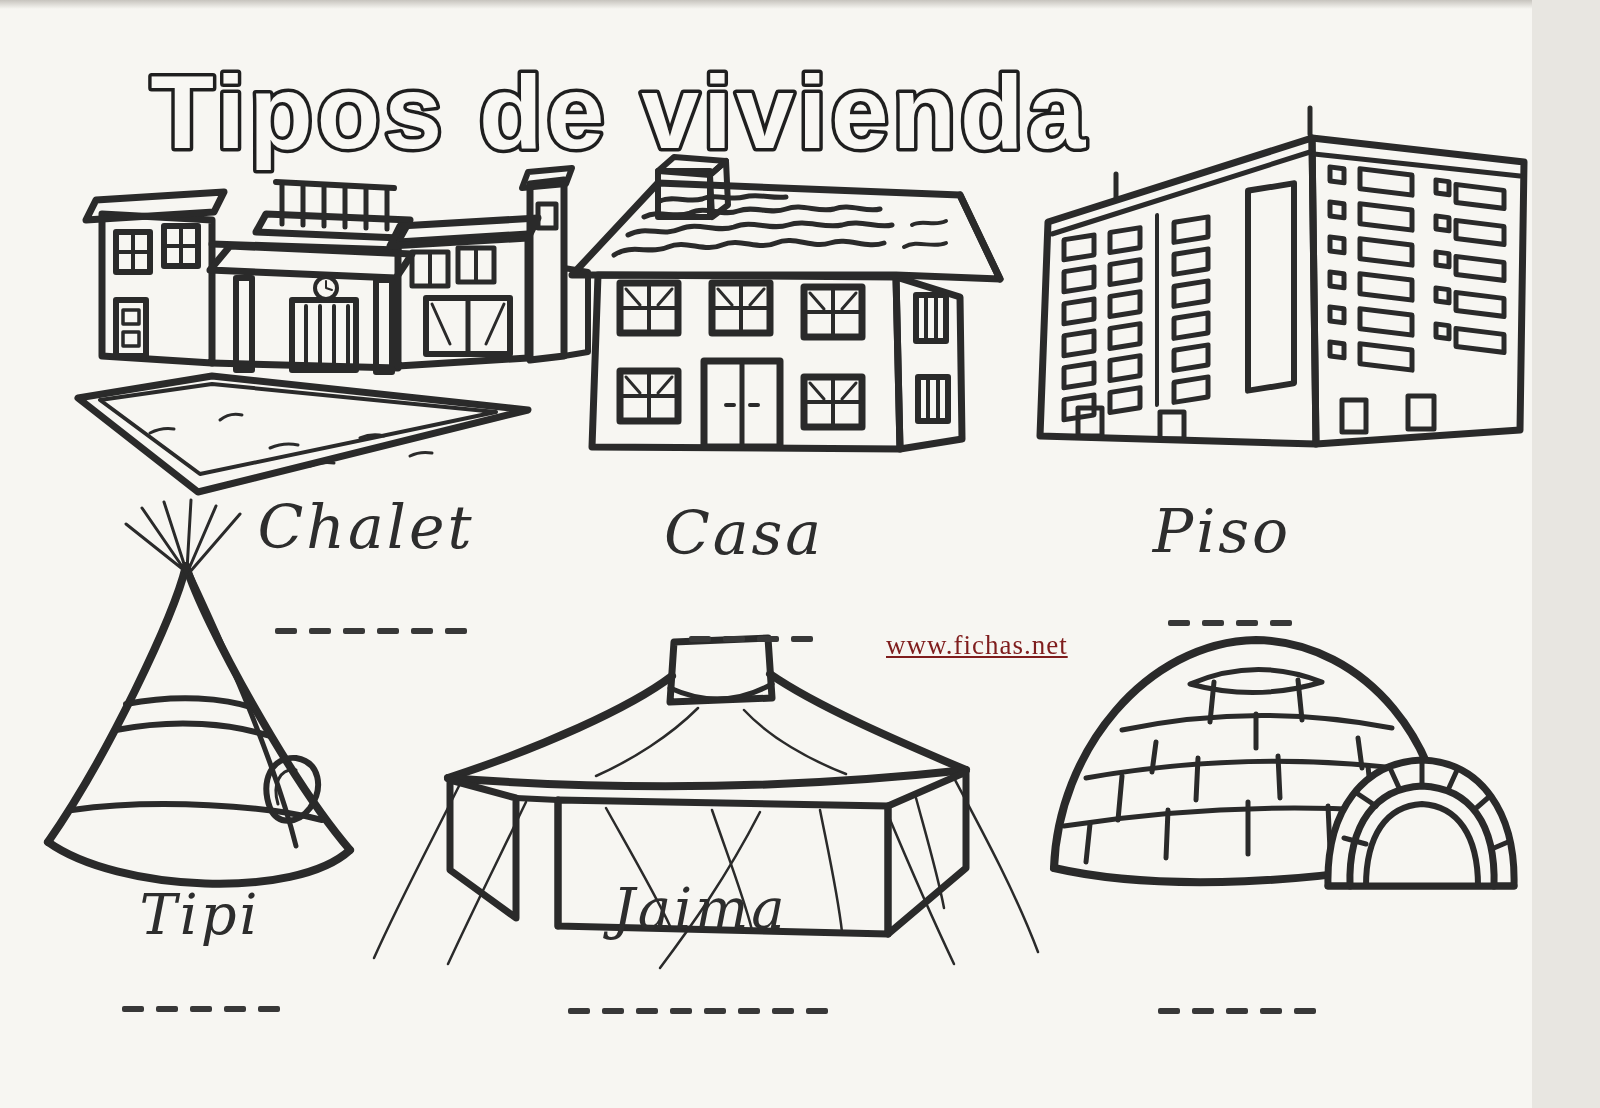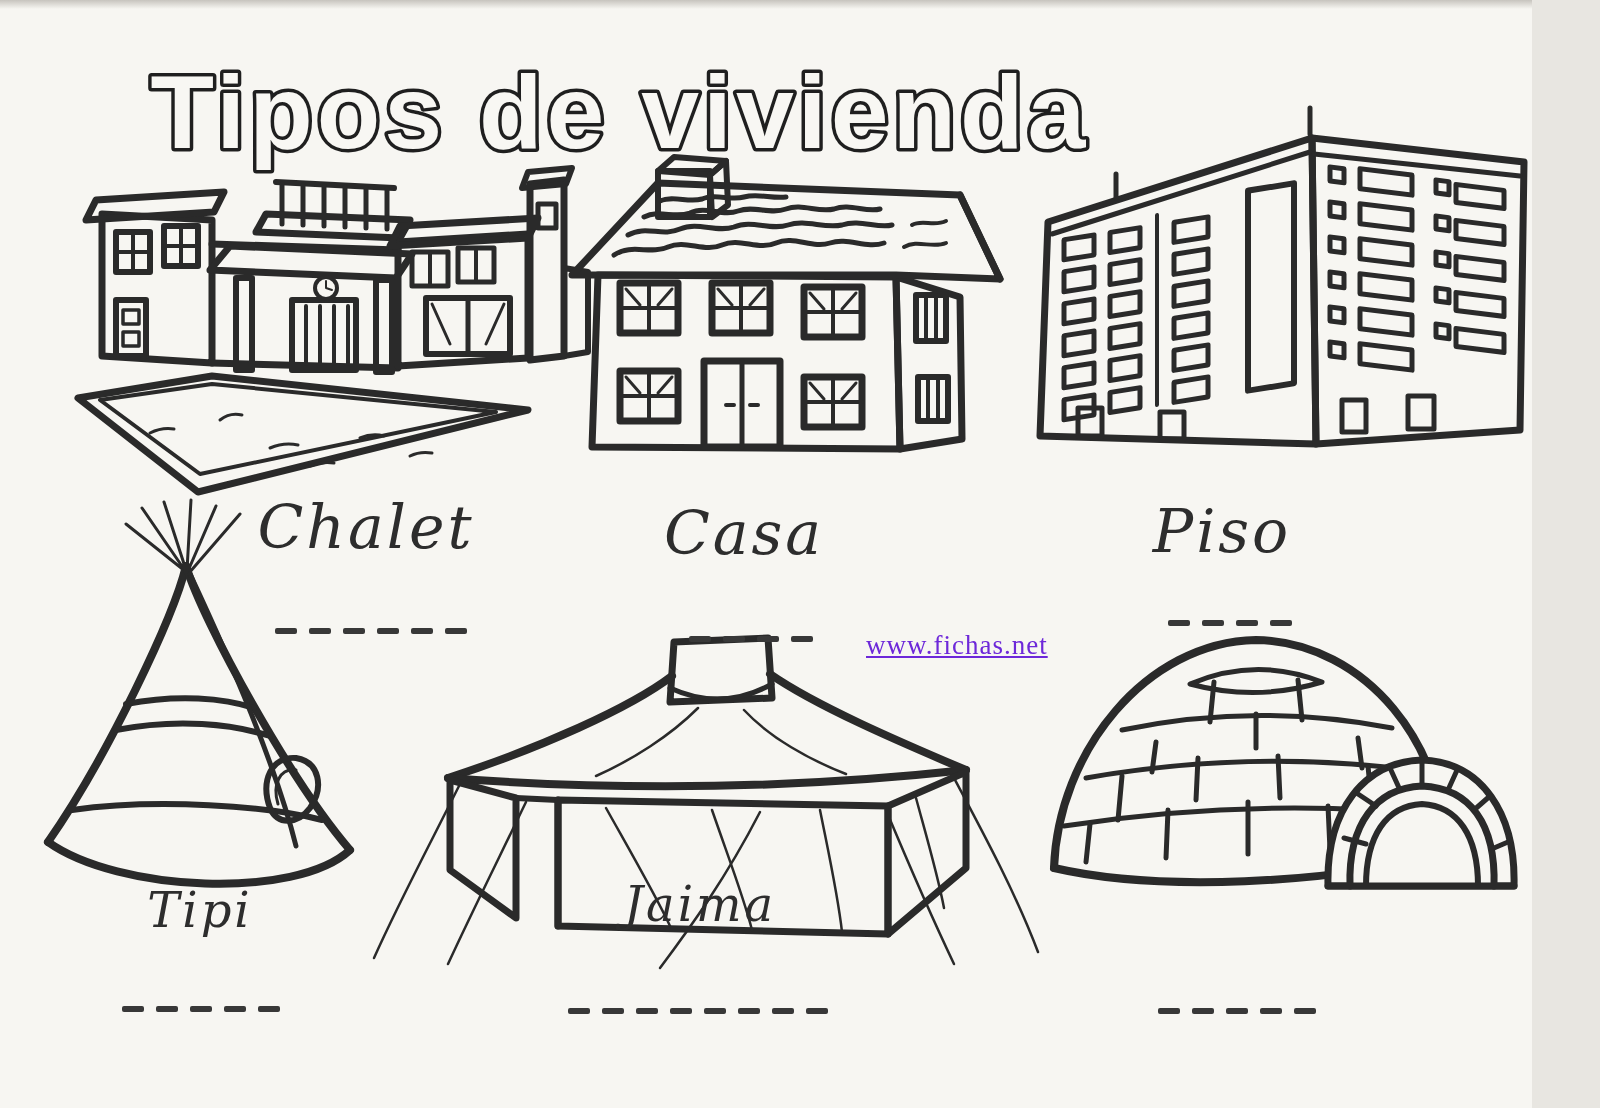--- a/index.html
+++ b/index.html
@@ -19,30 +19,30 @@
   }
   .figure{ position:absolute; }
   .figure svg{ width:100%; height:100%; overflow:visible; display:block;}
   path, rect, circle, line { vector-effect:none; }
   .script-label{
     position:absolute; transform:translateX(-50%);
     font-family:"DejaVu Serif", serif; font-style:italic;
     color:#2d2d2d; white-space:nowrap; letter-spacing:3px;
   }
   .lbl-top{ font-size:60px; }
-  .lbl-bottom{ font-size:48px; }
+  .lbl-bottom{ font-size:56px; }
   .dash-line{
     position:absolute; transform:translateX(-50%);
     display:flex; gap:12px; align-items:center;
   }
   .dash{ width:22px; height:6px; background:#383838; border-radius:2px; }
   .watermark{
-    position:absolute; left:866px; top:630px;
+    position:absolute; left:886px; top:630px;
     font-family:"Liberation Serif", serif; font-size:27px; letter-spacing:1px;
-    color:#6d28d9; text-decoration:underline;
+    color:#7f1d1d; text-decoration:underline;
   }
 </style>
 </head>
 <body>
 
 <div class="page">
 
   <div class="scan-edge-top"></div>
 
   <svg class="title-svg" viewBox="0 0 1100 140">

